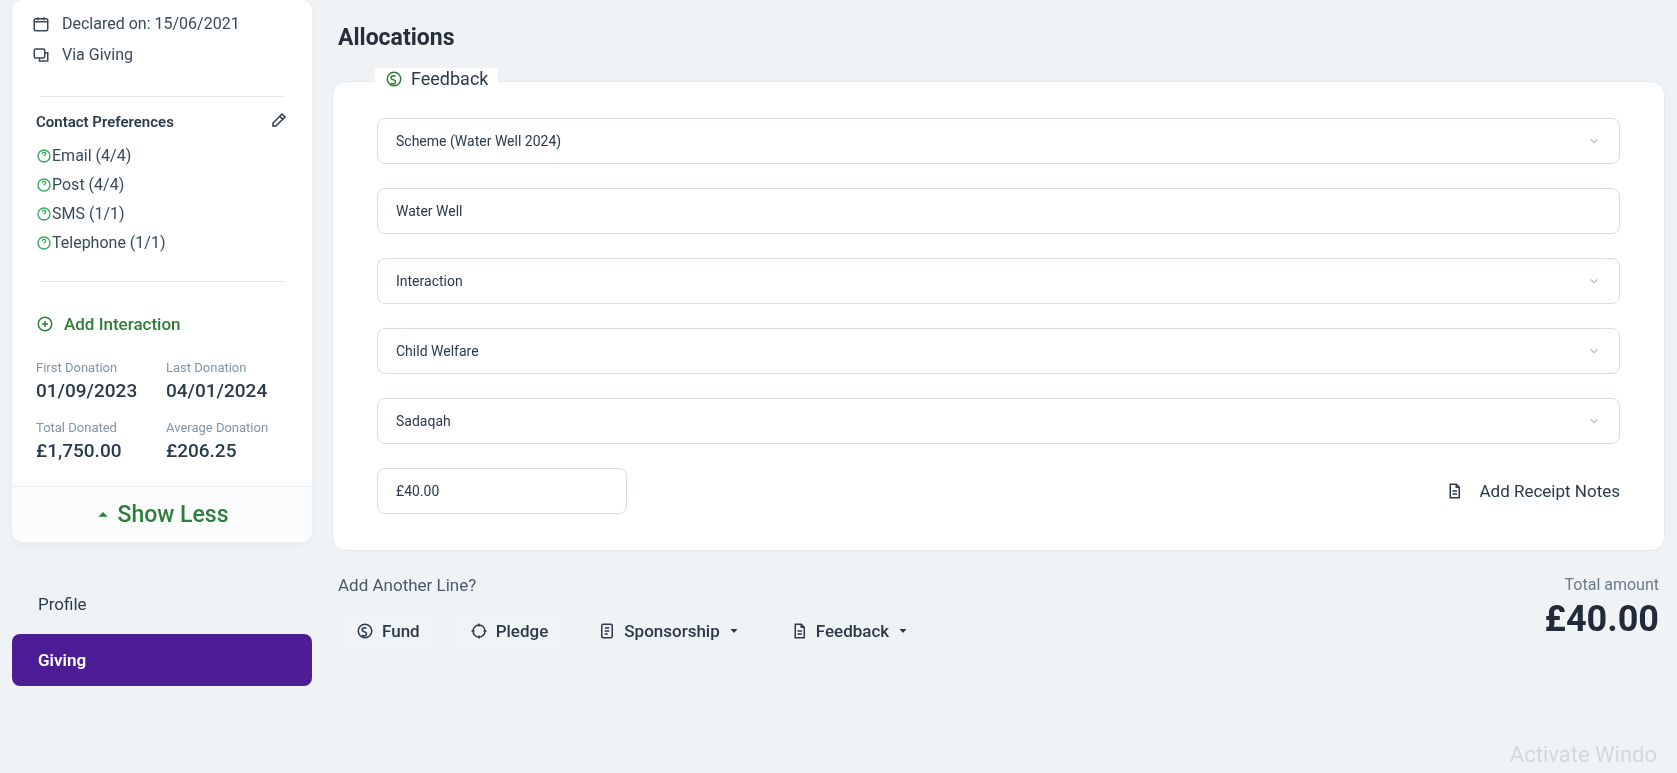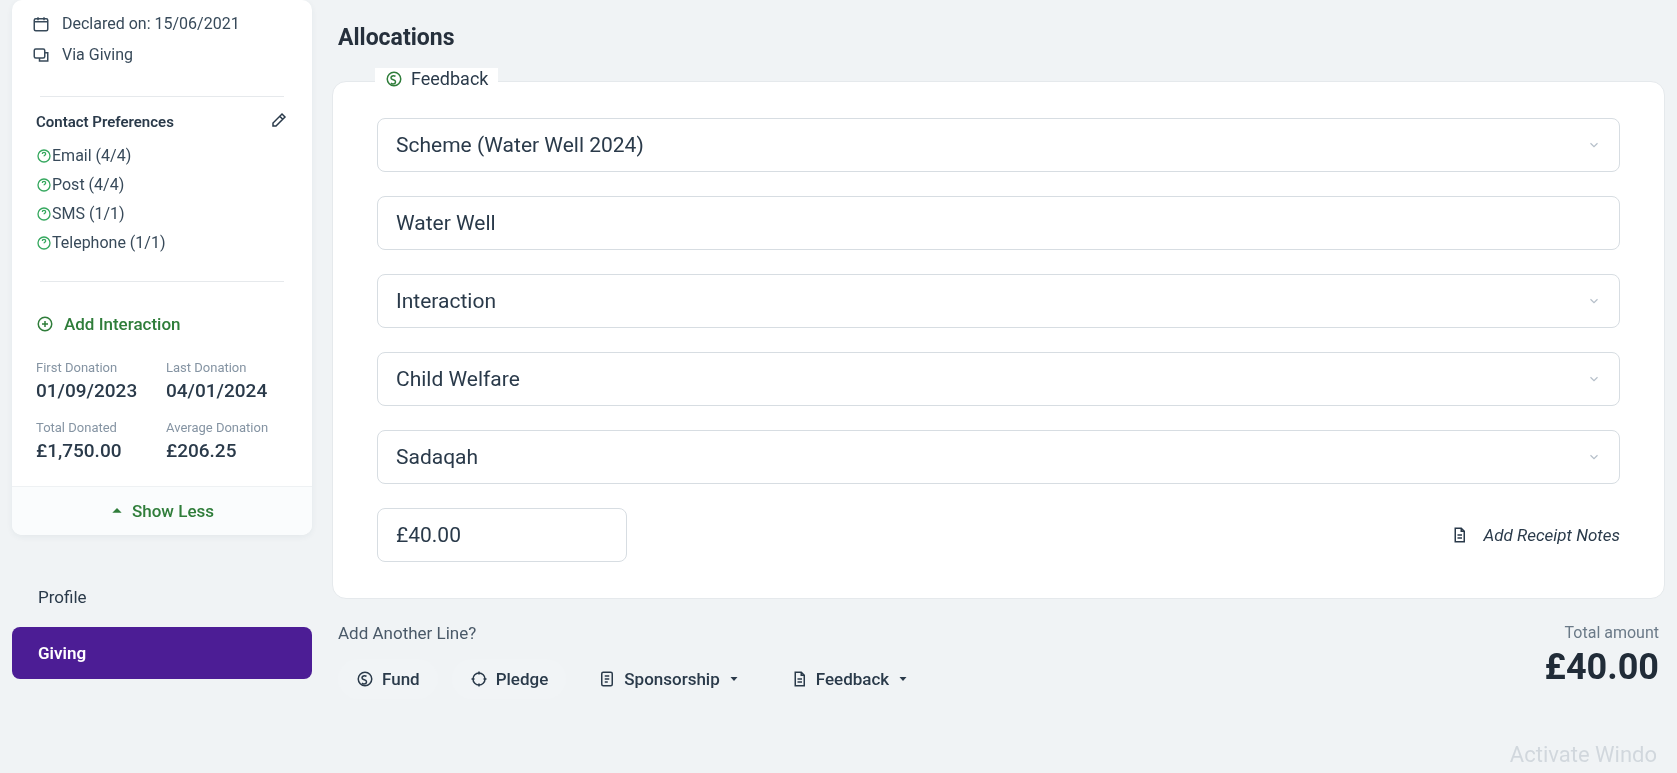--- a/index.html
+++ b/index.html
@@ -22,41 +22,41 @@
   .pref-list { padding: 0 24px 10px 24px; }
   .pref-item { display:flex; align-items:center; gap:0; font-size:16px; color:#384a5a; padding:5px 0; }
   .circ-q { color:#36a85f; }
 
   .add-interaction { display:flex; align-items:center; gap:10px; color:#2f7d3a; font-size:17px; padding: 18px 24px 8px 24px; cursor:pointer; font-weight:500; }
 
   .stats { display:grid; grid-template-columns: 1fr 1fr; gap: 18px 8px; padding: 18px 24px 24px 24px; }
   .stat-lbl { font-size:13px; color:#8594a3; margin-bottom:4px; }
   .stat-val { font-size:19px; color:#2a3a4a; font-weight:500; }
 
-  .show-less { display:flex; align-items:center; justify-content:center; gap:8px; padding:14px 0; color:#2f7d3a; font-size:17px; font-weight:500; cursor:pointer; border-top:1px solid #eef1f3; background:#fafcfd; }
+  .show-less { display:flex; align-items:center; justify-content:center; gap:8px; padding:14px 0; color:#2f7d3a; font-size:23px; font-weight:500; cursor:pointer; border-top:1px solid #eef1f3; background:#fafcfd; }
 
   .nav { margin-top: 36px; }
   .nav-item { padding: 16px 26px; font-size:17px; color:#2a3a4a; cursor:pointer; border-radius:8px; margin-bottom:4px;}
   .nav-item.active { background:#4c1d95; color:#fff; font-weight:600; }
 
   
   .main { flex: 1; display:flex; flex-direction:column; }
   .page-title { font-size: 23px; font-weight:700; color:#26303c; padding: 24px 6px 30px 6px; }
 
   .feedback-card { background:#fff; border:1px solid #e5e9ec; border-radius:14px; padding: 36px 44px 36px 44px; position:relative; margin: 0 0 24px 0; }
   .legend { position:absolute; top:-14px; left:42px; background:#fff; padding:0 10px; display:flex; align-items:center; gap:8px; font-size:18px; color:#2a3a4a; }
   .legend .ico { color:#2f7d3a; }
 
-  .sel, .inp { width:100%; background:#fff; border:1px solid #d7dde2; border-radius:8px; padding: 14px 18px; font-size:21px; color:#2a3a4a; display:flex; align-items:center; justify-content:space-between; cursor:pointer; }
+  .sel, .inp { width:100%; background:#fff; border:1px solid #d7dde2; border-radius:8px; padding: 14px 18px; font-size:14px; color:#2a3a4a; display:flex; align-items:center; justify-content:space-between; cursor:pointer; }
   .inp { cursor:text; }
   .sel + .sel, .sel + .inp, .inp + .sel, .inp + .inp { margin-top: 24px; }
   .chev { color:#b5bfc9; }
   .row-bottom { display:flex; align-items:center; justify-content:space-between; margin-top:24px; }
   .amount-inp { width: 250px; }
-  .receipt-notes { display:flex; align-items:center; gap:16px; font-size:17px; color:#2a3a4a; cursor:pointer;font-style:italic; }
+  .receipt-notes { display:flex; align-items:center; gap:16px; font-size:17px; color:#2a3a4a; cursor:pointer; }
 
   .bottom-bar { display:flex; align-items:flex-start; justify-content:space-between; padding: 0 6px; }
   .add-line-lbl { font-size:17px; color:#4a5968; margin-bottom:16px; }
   .pills { display:flex; gap:14px; }
   .pill { display:flex; align-items:center; gap:8px; background:#f1f4f6; border-radius:22px; padding:10px 18px; font-size:17px; color:#2a3a4a; cursor:pointer; font-weight:500; }
   .pill.plain { background:transparent; }
   .pill svg { color:#2a3a4a; }
   .caret-down { color:#2a3a4a; }
 
   .total-block { text-align:right; }

